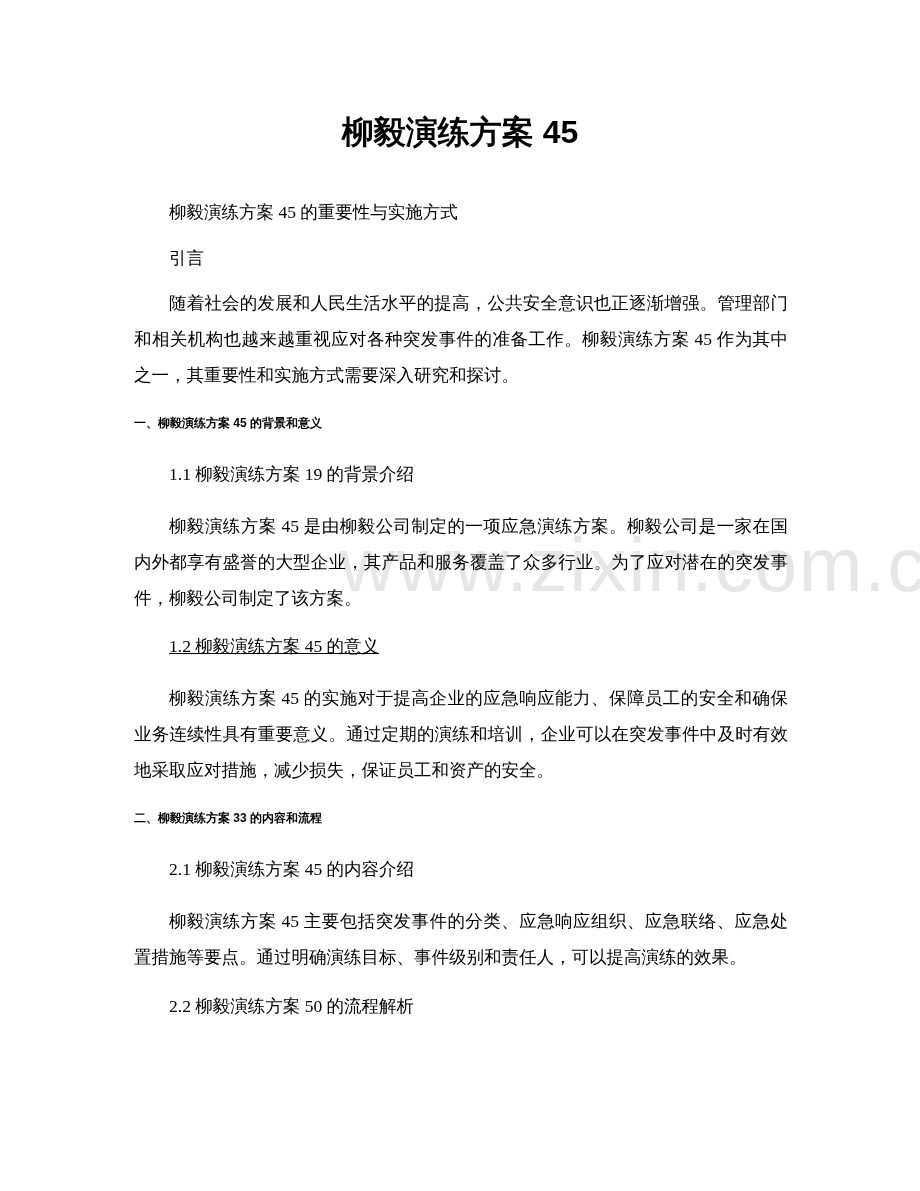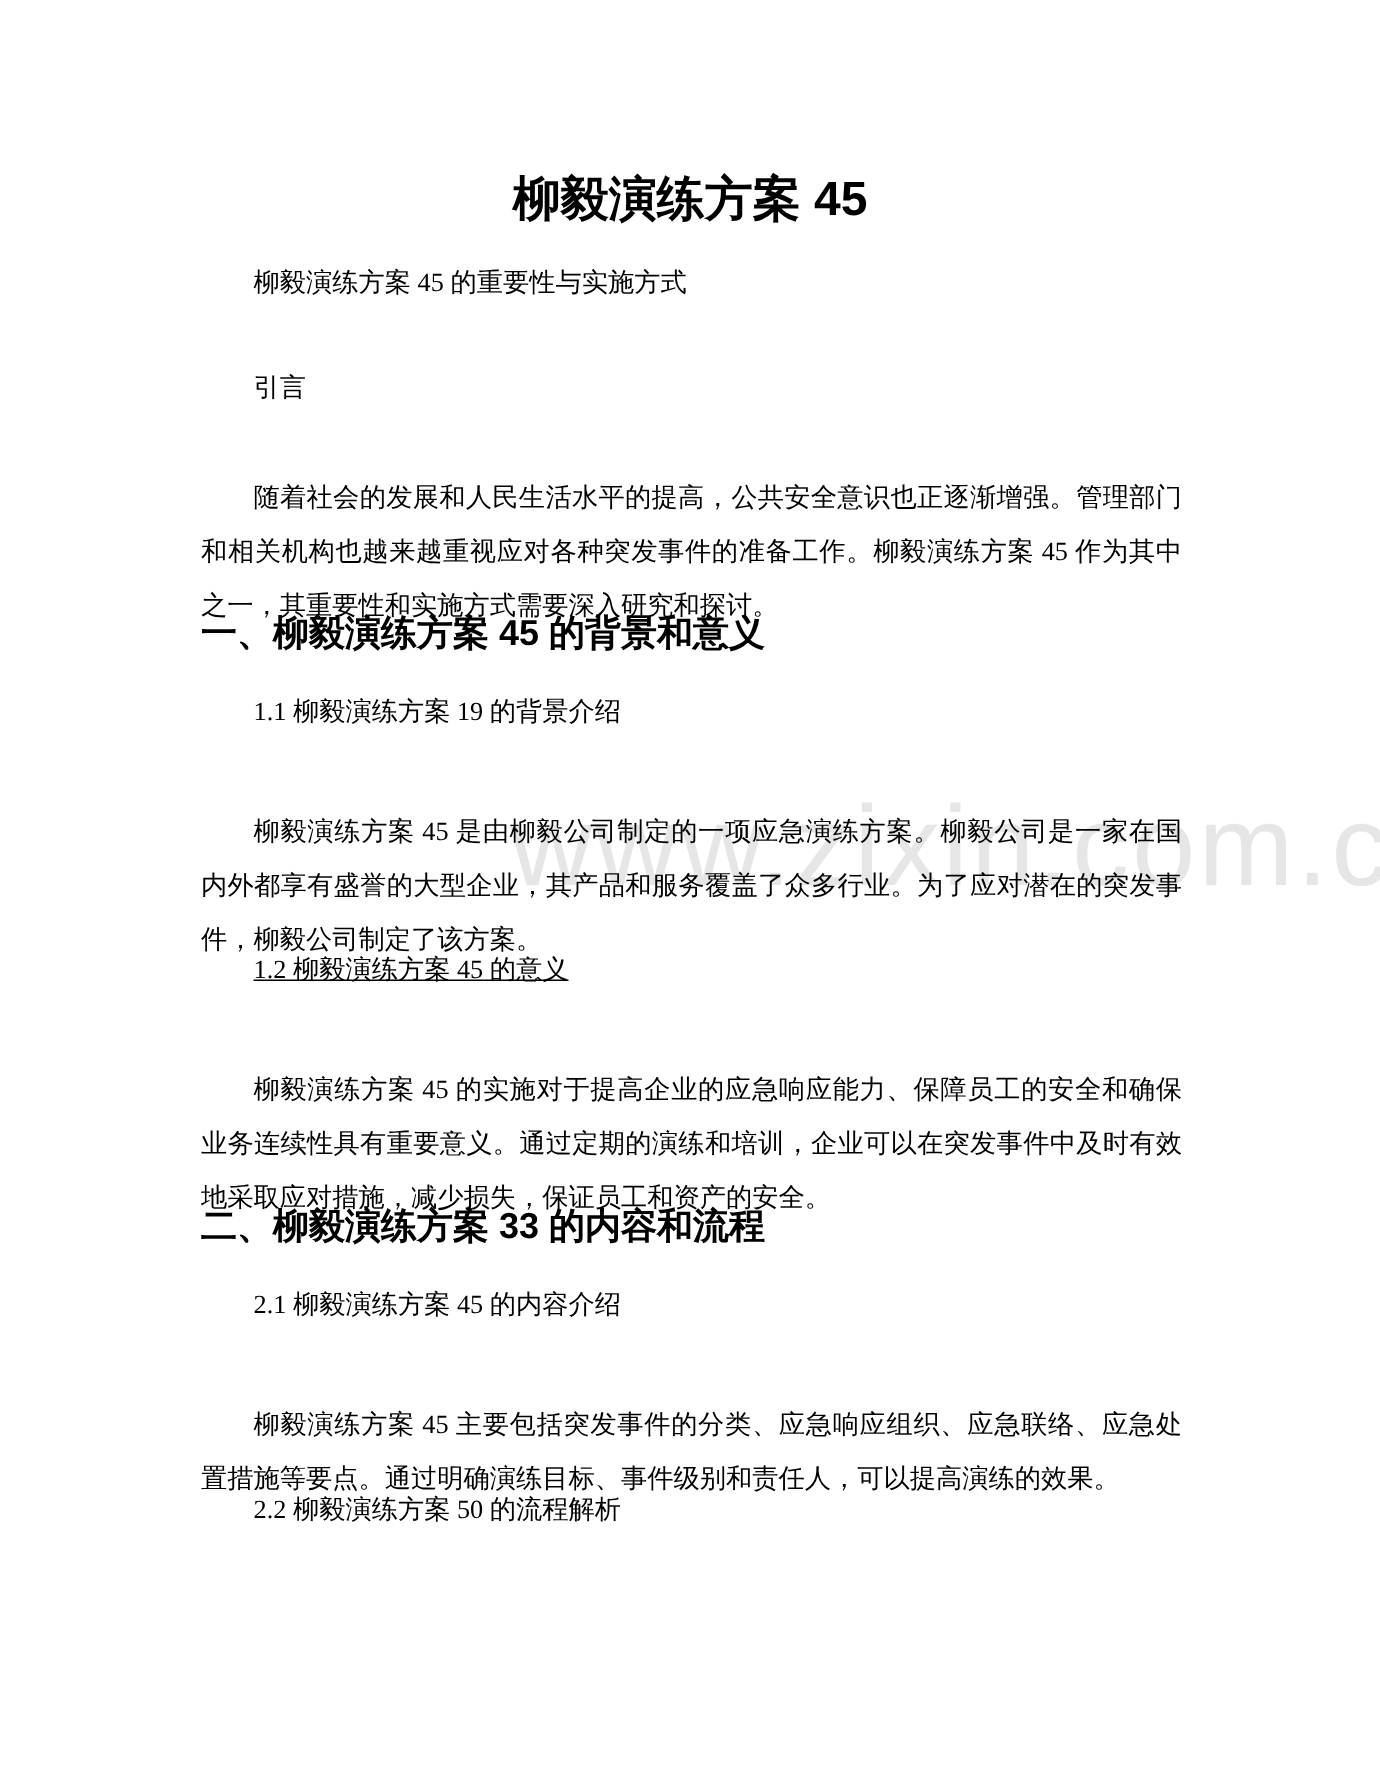--- a/index.html
+++ b/index.html
@@ -38,33 +38,32 @@
       position: absolute;
       font-size: 17.5px;
       line-height: 24px;
       white-space: nowrap;
     }
     .heading {
       position: absolute;
       left: 134px;
       font-family: "Liberation Sans", "DejaVu Sans", sans-serif;
       font-weight: bold;
-      font-size: 24px;
+      font-size: 12px;
       line-height: 24px;
       white-space: nowrap;
     }
     .para {
       position: absolute;
       left: 134px;
       width: 654px;
       font-size: 17.5px;
       line-height: 36px;
       text-indent: 35px;
       text-align: justify;
-      margin-top: 28px;
     }
     .watermark {
       position: absolute;
       top: 520px;
       left: 340px;
       font-family: "Liberation Sans", "DejaVu Sans", sans-serif;
       font-size: 76px;
       line-height: 90px;
       color: rgba(200, 200, 200, 0.45);
       letter-spacing: 2px;
@@ -74,21 +73,21 @@
   </style>
 </head>
 <body>
 
 <div class="page">
 
   <div class="watermark">www.zixin.com.cn</div>
 
   <div class="title">柳毅演练方案 45</div>
 
-  <div class="line" style="left:169px; top:176px;text-align:center;">柳毅演练方案 45 的重要性与实施方式</div>
+  <div class="line" style="left:169px; top:200px;text-align:center;">柳毅演练方案 45 的重要性与实施方式</div>
 
   <div class="line" style="left:169px; top:246px;text-align:right;">引言</div>
 
   <div class="para" style="top:285px;">随着社会的发展和人民生活水平的提高，公共安全意识也正逐渐增强。管理部门和相关机构也越来越重视应对各种突发事件的准备工作。柳毅演练方案 45 作为其中之一，其重要性和实施方式需要深入研究和探讨。</div>
 
   <div class="heading" style="top:411px;">一、柳毅演练方案 45 的背景和意义</div>
 
   <div class="line" style="left:169px; top:462px;">1.1 柳毅演练方案 19 的背景介绍</div>
 
   <div class="para" style="top:508px;">柳毅演练方案 45 是由柳毅公司制定的一项应急演练方案。柳毅公司是一家在国内外都享有盛誉的大型企业，其产品和服务覆盖了众多行业。为了应对潜在的突发事件，柳毅公司制定了该方案。</div>

